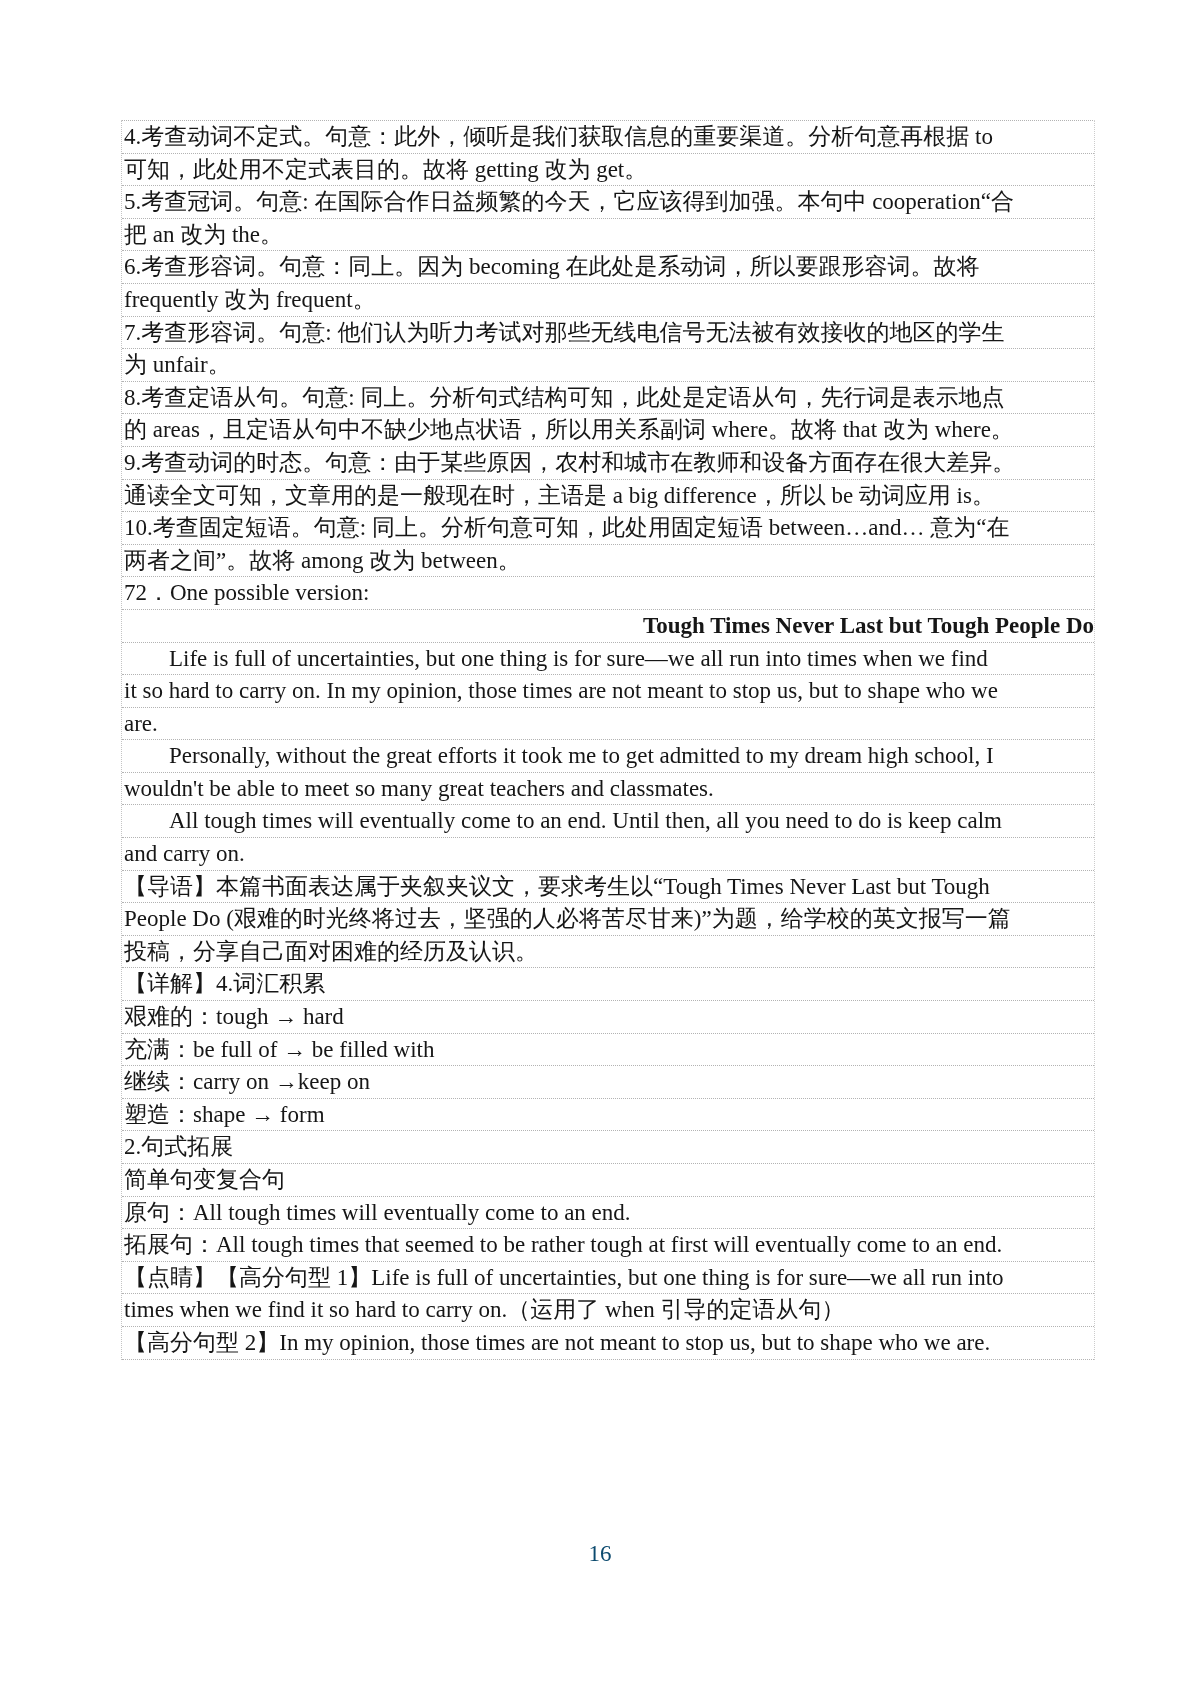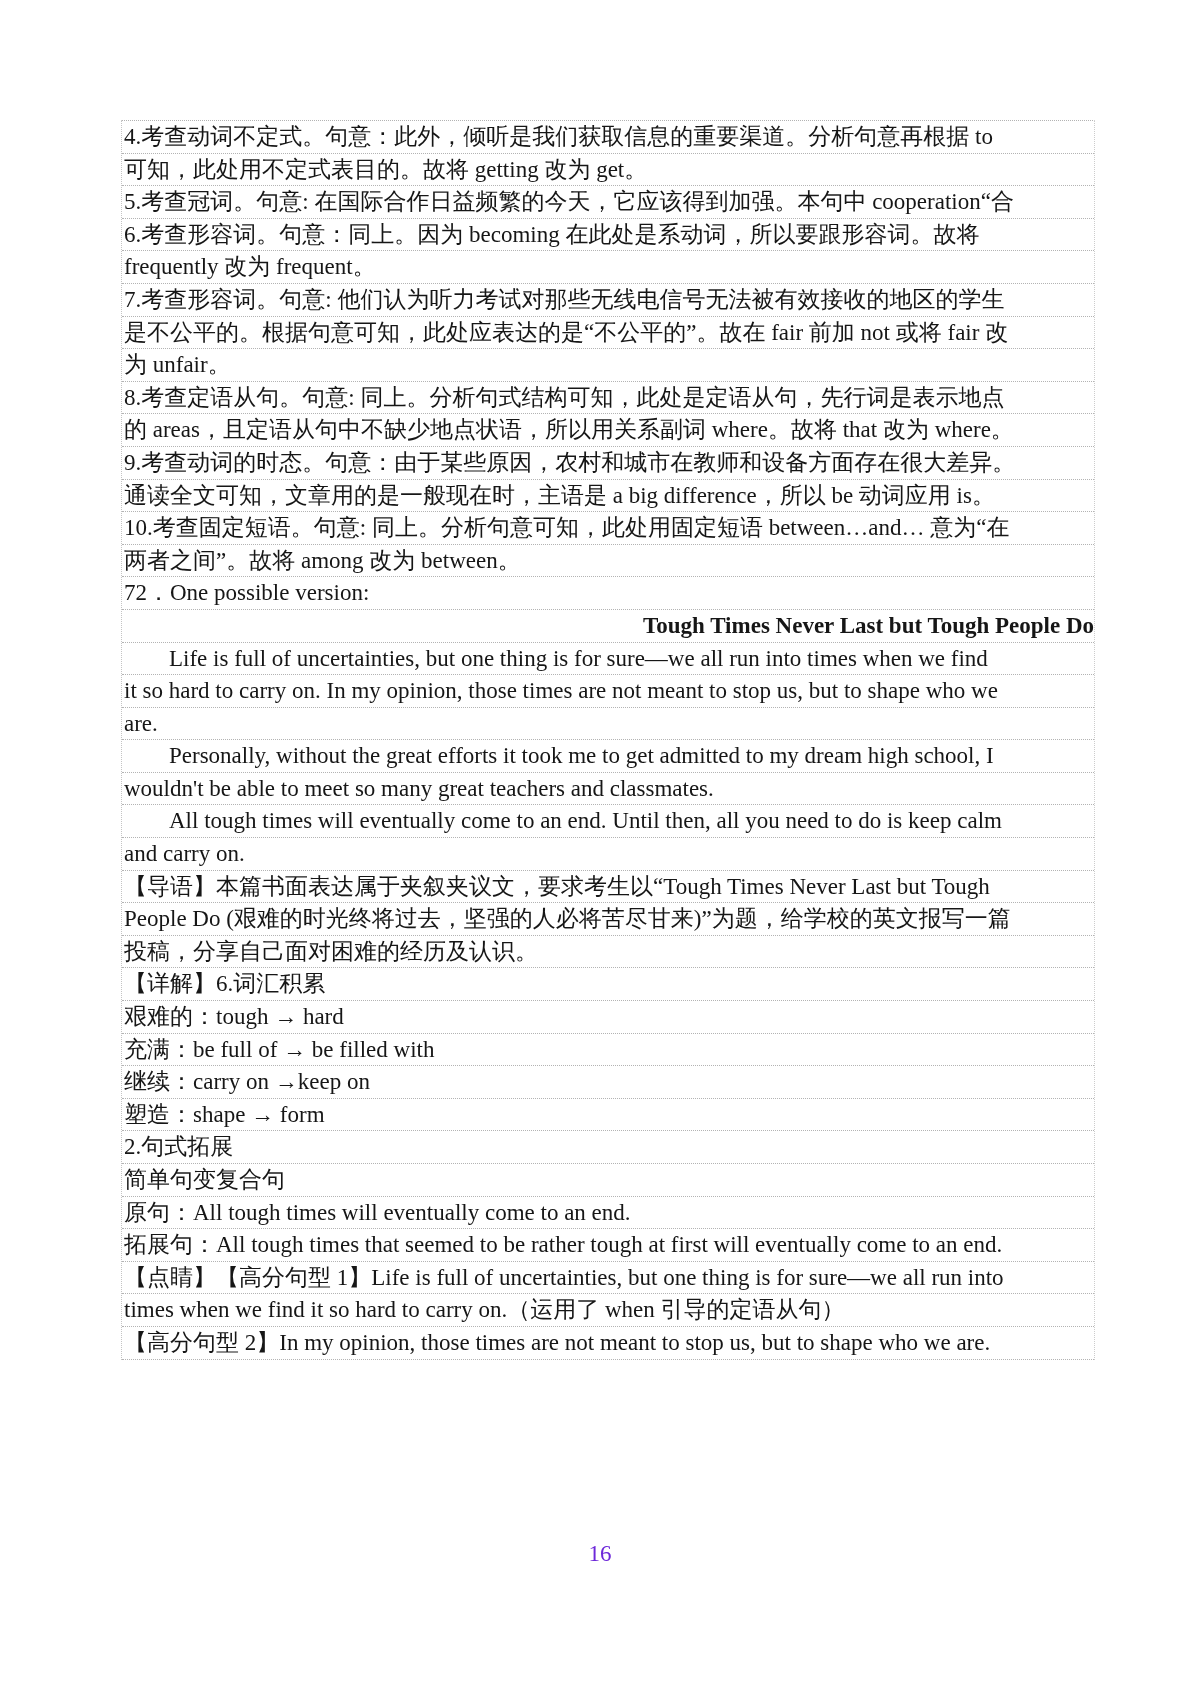--- a/index.html
+++ b/index.html
@@ -44,55 +44,55 @@
     padding-left: 0;
   }
   .ln.indent { text-indent: 45px; }
   .footer {
     position: absolute;
     top: 1541px;
     left: 0;
     width: 1200px;
     text-align: center;
     font-size: 23px;
-    color: #6d28d9;
+    color: #0c4a6e;
   }
 </style>
 </head>
 <body>
 
 <div class="page">
   <div class="content">
     <div class="ln">4.考查动词不定式。句意：此外，倾听是我们获取信息的重要渠道。分析句意再根据 to</div>
     <div class="ln">可知，此处用不定式表目的。故将 getting 改为 get。</div>
     <div class="ln">5.考查冠词。句意: 在国际合作日益频繁的今天，它应该得到加强。本句中 cooperation“合</div>
+    <div class="ln">把 an 改为 the。</div>
     <div class="ln">6.考查形容词。句意：同上。因为 becoming 在此处是系动词，所以要跟形容词。故将</div>
     <div class="ln">frequently 改为 frequent。</div>
     <div class="ln">7.考查形容词。句意: 他们认为听力考试对那些无线电信号无法被有效接收的地区的学生</div>
-    <div class="ln">是不公平的。根据句意可知，此处应表达的是“不公平的”。故在 fair 前加 not 或将 fair 改</div>
     <div class="ln">为 unfair。</div>
     <div class="ln">8.考查定语从句。句意: 同上。分析句式结构可知，此处是定语从句，先行词是表示地点</div>
     <div class="ln">的 areas，且定语从句中不缺少地点状语，所以用关系副词 where。故将 that 改为 where。</div>
     <div class="ln">9.考查动词的时态。句意：由于某些原因，农村和城市在教师和设备方面存在很大差异。</div>
     <div class="ln">通读全文可知，文章用的是一般现在时，主语是 a big difference，所以 be 动词应用 is。</div>
     <div class="ln">10.考查固定短语。句意: 同上。分析句意可知，此处用固定短语 between…and… 意为“在</div>
     <div class="ln">两者之间”。故将 among 改为 between。</div>
     <div class="ln">72．One possible version:</div>
     <div class="ln title">Tough Times Never Last but Tough People Do</div>
     <div class="ln indent">Life is full of uncertainties, but one thing is for sure—we all run into times when we find</div>
     <div class="ln">it so hard to carry on. In my opinion, those times are not meant to stop us, but to shape who we</div>
     <div class="ln">are.</div>
     <div class="ln indent">Personally, without the great efforts it took me to get admitted to my dream high school, I</div>
     <div class="ln">wouldn't be able to meet so many great teachers and classmates.</div>
     <div class="ln indent">All tough times will eventually come to an end. Until then, all you need to do is keep calm</div>
     <div class="ln">and carry on.</div>
     <div class="ln">【导语】本篇书面表达属于夹叙夹议文，要求考生以“Tough Times Never Last but Tough</div>
     <div class="ln">People Do (艰难的时光终将过去，坚强的人必将苦尽甘来)”为题，给学校的英文报写一篇</div>
     <div class="ln">投稿，分享自己面对困难的经历及认识。</div>
-    <div class="ln">【详解】6.词汇积累</div>
+    <div class="ln">【详解】4.词汇积累</div>
     <div class="ln">艰难的：tough → hard</div>
     <div class="ln">充满：be full of → be filled with</div>
     <div class="ln">继续：carry on →keep on</div>
     <div class="ln">塑造：shape → form</div>
     <div class="ln">2.句式拓展</div>
     <div class="ln">简单句变复合句</div>
     <div class="ln">原句：All tough times will eventually come to an end.</div>
     <div class="ln">拓展句：All tough times that seemed to be rather tough at first will eventually come to an end.</div>
     <div class="ln">【点睛】【高分句型 1】Life is full of uncertainties, but one thing is for sure—we all run into</div>
     <div class="ln">times when we find it so hard to carry on.（运用了 when 引导的定语从句）</div>

